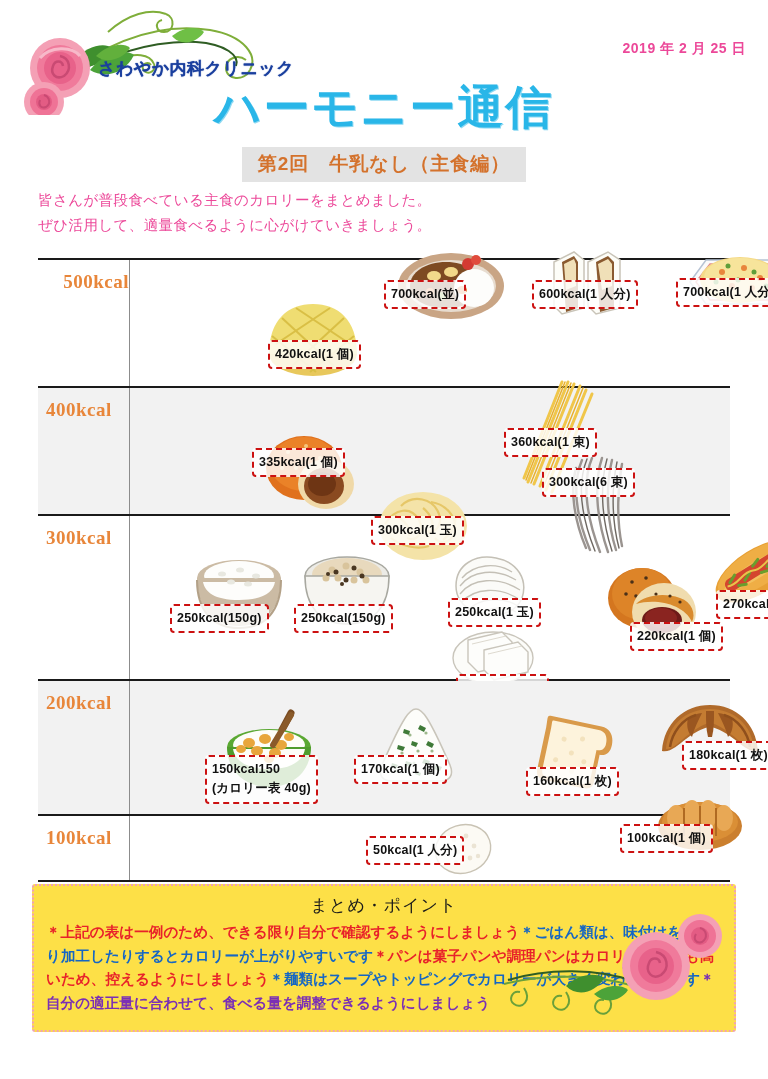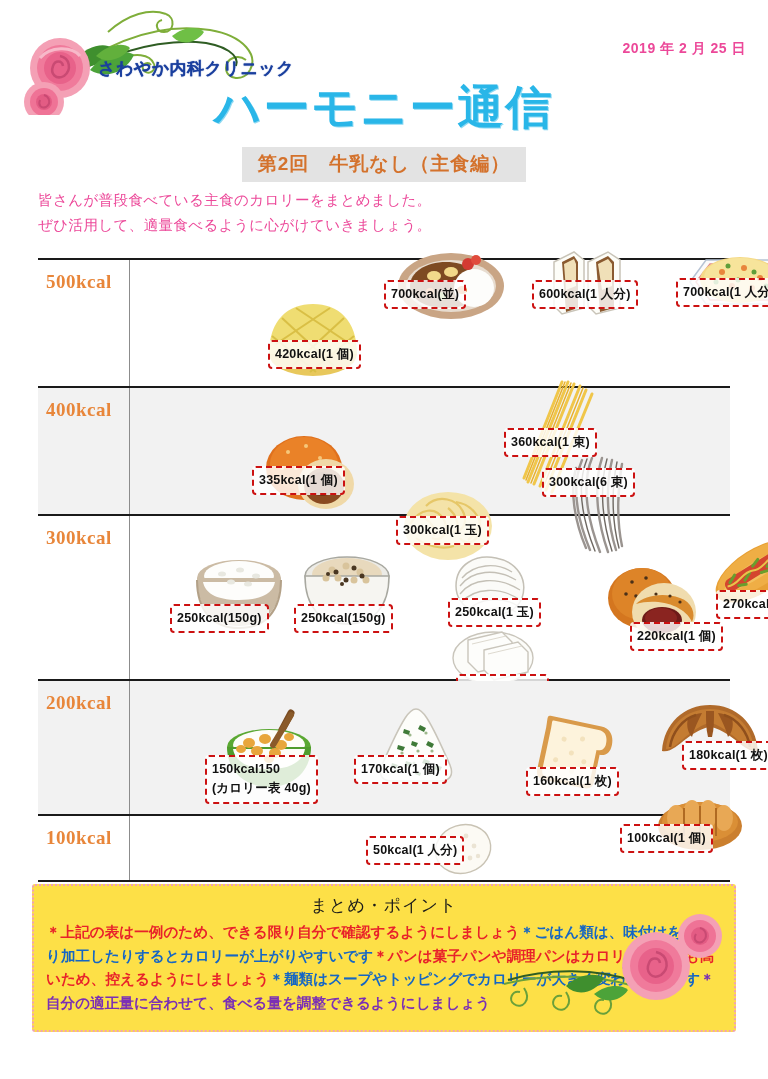--- a/index.html
+++ b/index.html
@@ -229,21 +229,21 @@
   </div>
 </div>
 
 <div class="intro">
   <div>皆さんが普段食べている主食のカロリーをまとめました。</div>
   <div>ぜひ活用して、適量食べるように心がけていきましょう。</div>
 </div>
 
 <div class="cal-table">
 
-  <div class="cal-row plain" style="height:128px;">
+  <div class="cal-row plain" style="height:128px;text-align:right;">
     <div class="row-label">500kcal</div>
     <div class="row-content">
 
       <div class="food" style="left:128px; top:36px; width:110px; height:82px;">
         <svg class="food-art" width="110" height="82" viewBox="0 0 110 82">
           <ellipse cx="55" cy="58" rx="44" ry="22" fill="#e8c85c"></ellipse>
           <path d="M11 58 C11 24 30 8 55 8 C80 8 99 24 99 58Z" fill="#efdd72"></path>
           <g stroke="#d9bf45" stroke-width="2" fill="none">
             <path d="M24 22 L76 70"></path>
               <path d="M38 12 L92 48"></path>
@@ -327,21 +327,21 @@
             <circle cx="36" cy="40" r="2"></circle>
               <circle cx="56" cy="46" r="2"></circle>
               <circle cx="22" cy="40" r="2"></circle>
             <circle cx="48" cy="56" r="2"></circle>
               <circle cx="66" cy="42" r="2"></circle>
           </g>
           <ellipse cx="66" cy="56" rx="28" ry="25" fill="#f0d9a8"></ellipse>
           <ellipse cx="64" cy="58" rx="20" ry="18" fill="#8a4a20"></ellipse>
           <ellipse cx="62" cy="56" rx="14" ry="12" fill="#6e3514"></ellipse>
         </svg>
-        <div class="cal-tag" style="left:-8px; top:38px;">335kcal(1 個)</div>
+        <div class="cal-tag" style="left:-8px; top:20px;">335kcal(1 個)</div>
       </div>
 
       <div class="food" style="left:378px; top:-12px; width:88px; height:118px;">
         <svg class="food-art" width="88" height="118" viewBox="0 0 88 118">
           <g stroke="#f0c64a" stroke-width="3" stroke-linecap="round">
             <path d="M66 8 L26 108"></path>
               <path d="M60 6 L20 106"></path>
               <path d="M72 10 L32 110"></path>
             <path d="M78 14 L38 114"></path>
               <path d="M54 6 L16 102"></path>
@@ -400,21 +400,21 @@
               <circle cx="56" cy="20" r="2.5"></circle>
               <circle cx="48" cy="32" r="2.5"></circle>
             <circle cx="64" cy="28" r="2.5"></circle>
               <circle cx="30" cy="26" r="2"></circle>
               <circle cx="44" cy="36" r="2"></circle>
           </g>
         </svg>
         <div class="cal-tag" style="left:-4px; top:56px;">250kcal(150g)</div>
       </div>
 
-      <div class="food" style="left:266px; top:-44px; width:104px; height:92px;text-align:right;">
+      <div class="food" style="left:241px; top:-44px; width:104px; height:92px;text-align:right;">
         <svg class="food-art" width="104" height="92" viewBox="0 0 104 92">
           <ellipse cx="52" cy="54" rx="44" ry="34" fill="#f4e3a8"></ellipse>
           <g fill="none" stroke="#e6c768" stroke-width="2.2">
             <path d="M14 52 C24 36 40 34 48 48 C54 60 46 70 36 66"></path>
             <path d="M30 34 C42 22 62 26 68 42 C72 54 62 64 54 58"></path>
             <path d="M60 30 C74 32 86 44 84 58 C82 70 70 74 64 66"></path>
             <path d="M20 66 C30 74 46 78 58 74"></path>
             <path d="M72 68 C80 62 86 52 84 44"></path>
             <path d="M24 44 C34 48 40 56 38 64"></path>
             <path d="M52 36 C60 42 64 52 60 62"></path>

